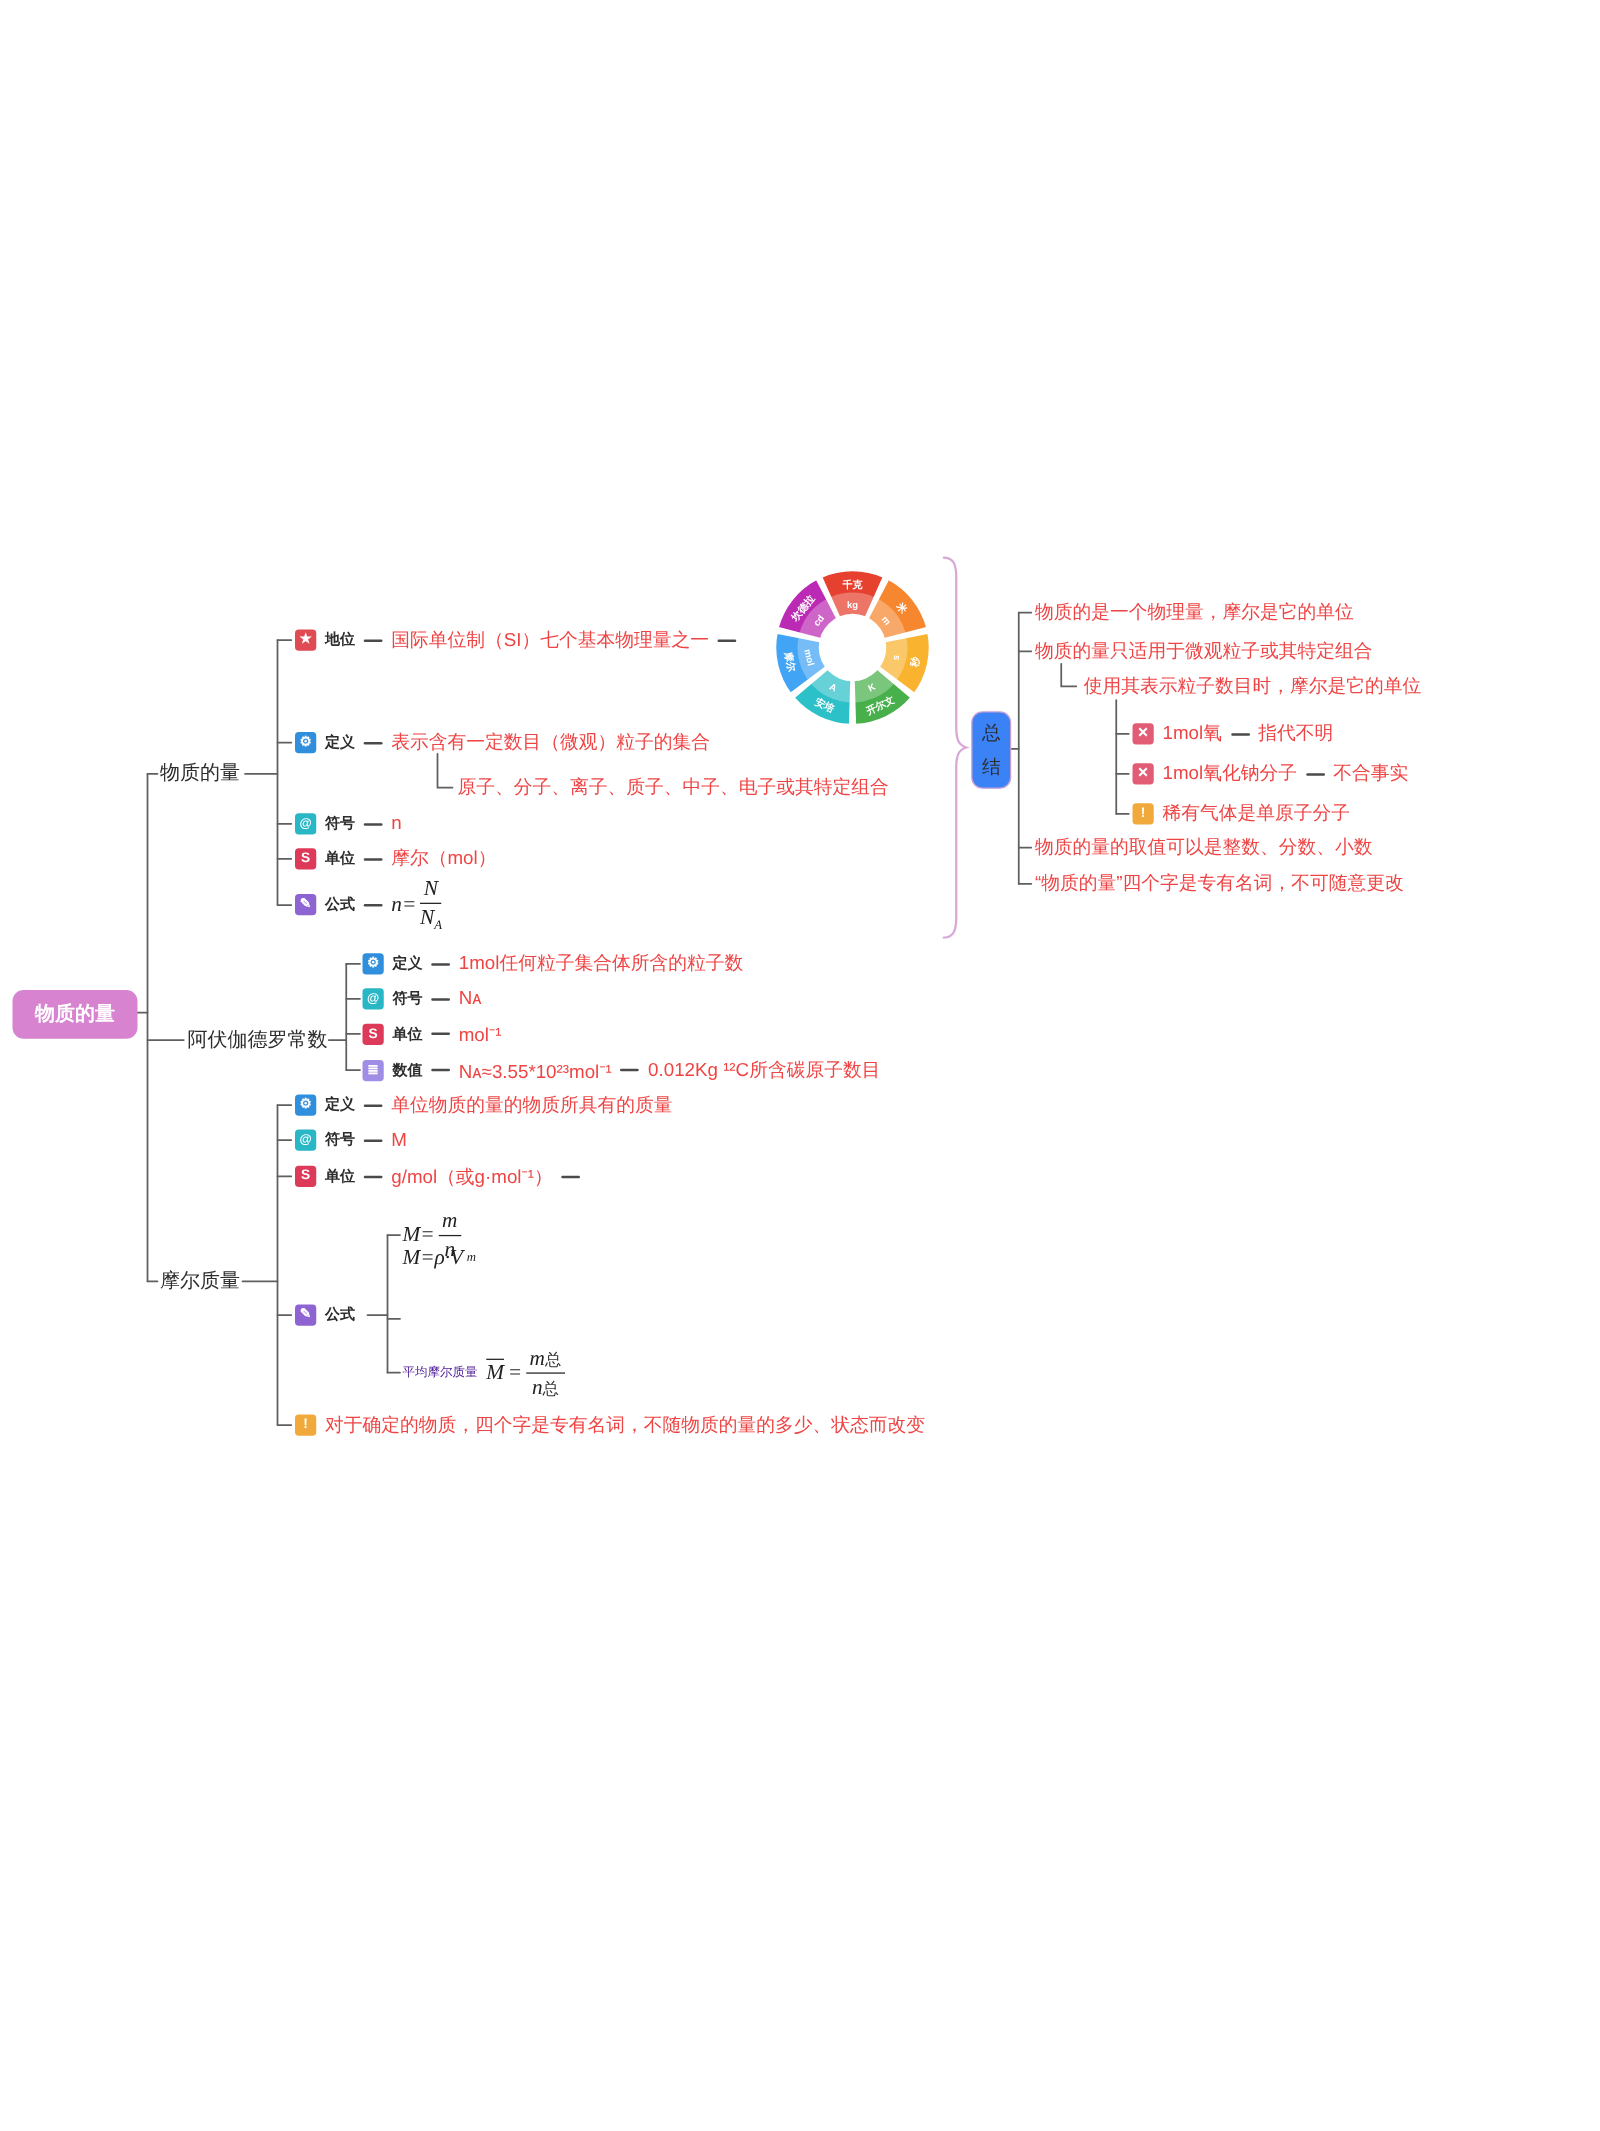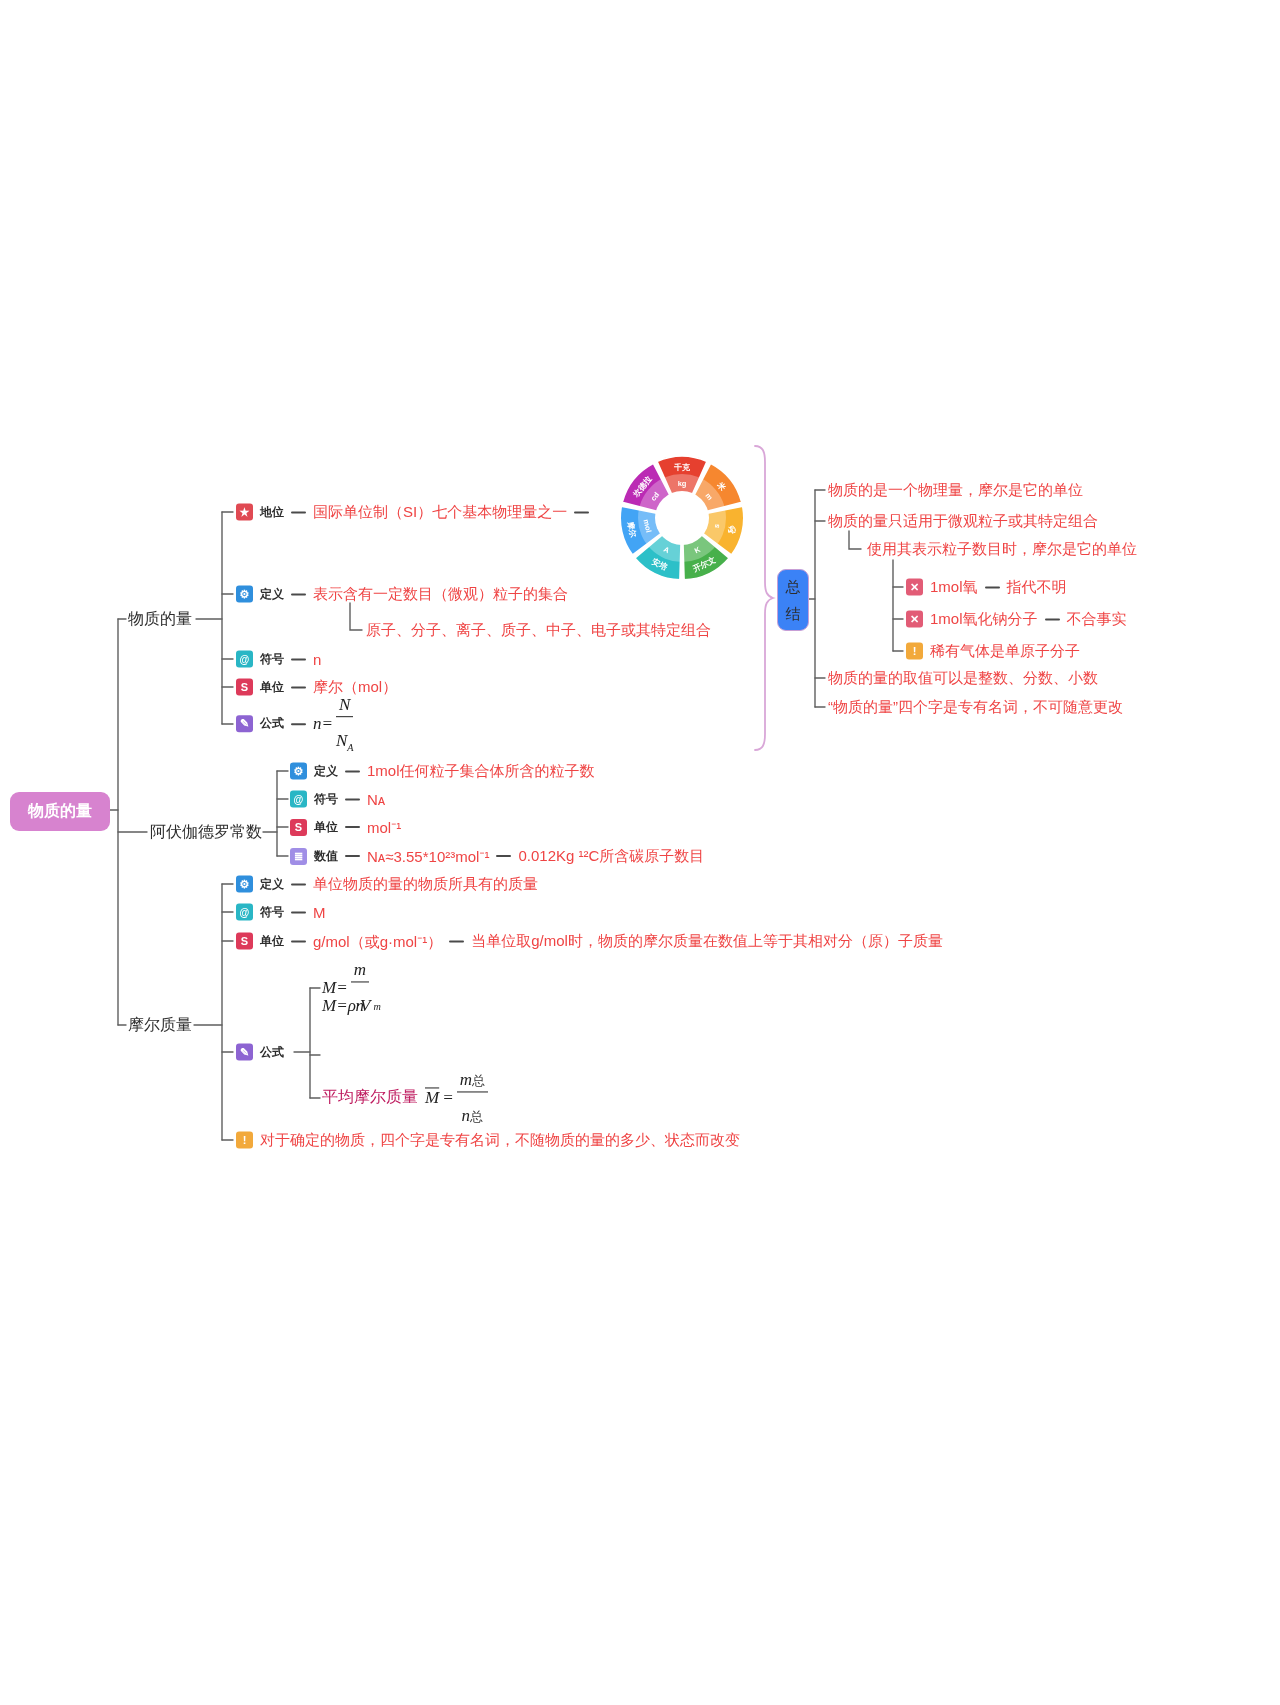--- a/index.html
+++ b/index.html
@@ -28,23 +28,23 @@
   .root-badge{position:absolute;left:10px;top:792px;background:#d783cf;color:#fff;
               font-size:16px;font-weight:bold;padding:9px 18px;border-radius:9px;}
   .summary-box{position:absolute;left:777px;top:569px;width:30px;height:60px;background:#3b82f6;
                border:1.6px solid #c79fd6;border-radius:9px;display:flex;align-items:center;justify-content:center;}
   .summary-box span{display:block;width:16px;word-break:break-all;line-height:1.8;font-size:15px;color:#2d2d2d;text-align:center;}
   .math{font-family:"Liberation Serif",serif;font-style:italic;font-size:17px;color:#222;
         display:inline-flex;align-items:center;gap:3px;}
   .math sub{font-size:0.6em;}
   .frac{display:inline-flex;flex-direction:column;align-items:center;line-height:1.15;}
   .frac .nu{border-bottom:1.3px solid #222;padding:0 3px 1px;}
-  .frac .de{padding-top:14px;}
+  .frac .de{padding-top:1px;}
   .ovl{text-decoration:overline;}
-  .cjk{font-style:normal;font-family:Liberation Sans, sans-serif;font-size:16px;color:#be185d;}
+  .cjk{font-style:normal;font-family:Liberation Sans, sans-serif;font-size:10px;color:#4c1d95;}
   .cjk-sm{font-style:normal;font-family:"Liberation Sans",sans-serif;font-size:13px;color:#333;}
   .wheel{position:absolute;left:620px;top:456px;}
   .wheel text{font-family:"Liberation Sans",sans-serif;fill:#fff;font-weight:bold;text-anchor:middle;}
 </style>
 </head>
 <body>
 
 <div class="canvas">
 
   <svg class="links">
@@ -269,21 +269,20 @@
     <span class="label">符号</span>
     <span class="dash"></span>
     <span class="content">M</span>
   </div>
   <div class="row" style="left:236px;top:941px">
     <span class="icon ic-unit">S</span>
     <span class="label">单位</span>
     <span class="dash"></span>
     <span class="content">g/mol（或g·mol⁻¹）</span>
     <span class="dash"></span>
-    <span class="content">当单位取g/mol时，物质的摩尔质量在数值上等于其相对分（原）子质量</span>
   </div>
 
   <div class="row" style="left:236px;top:1052px">
     <span class="icon ic-formula">✎</span>
     <span class="label">公式</span>
   </div>
 
   <div class="row" style="left:322px;top:988px">
     <span class="math">
       <span>M=</span>

